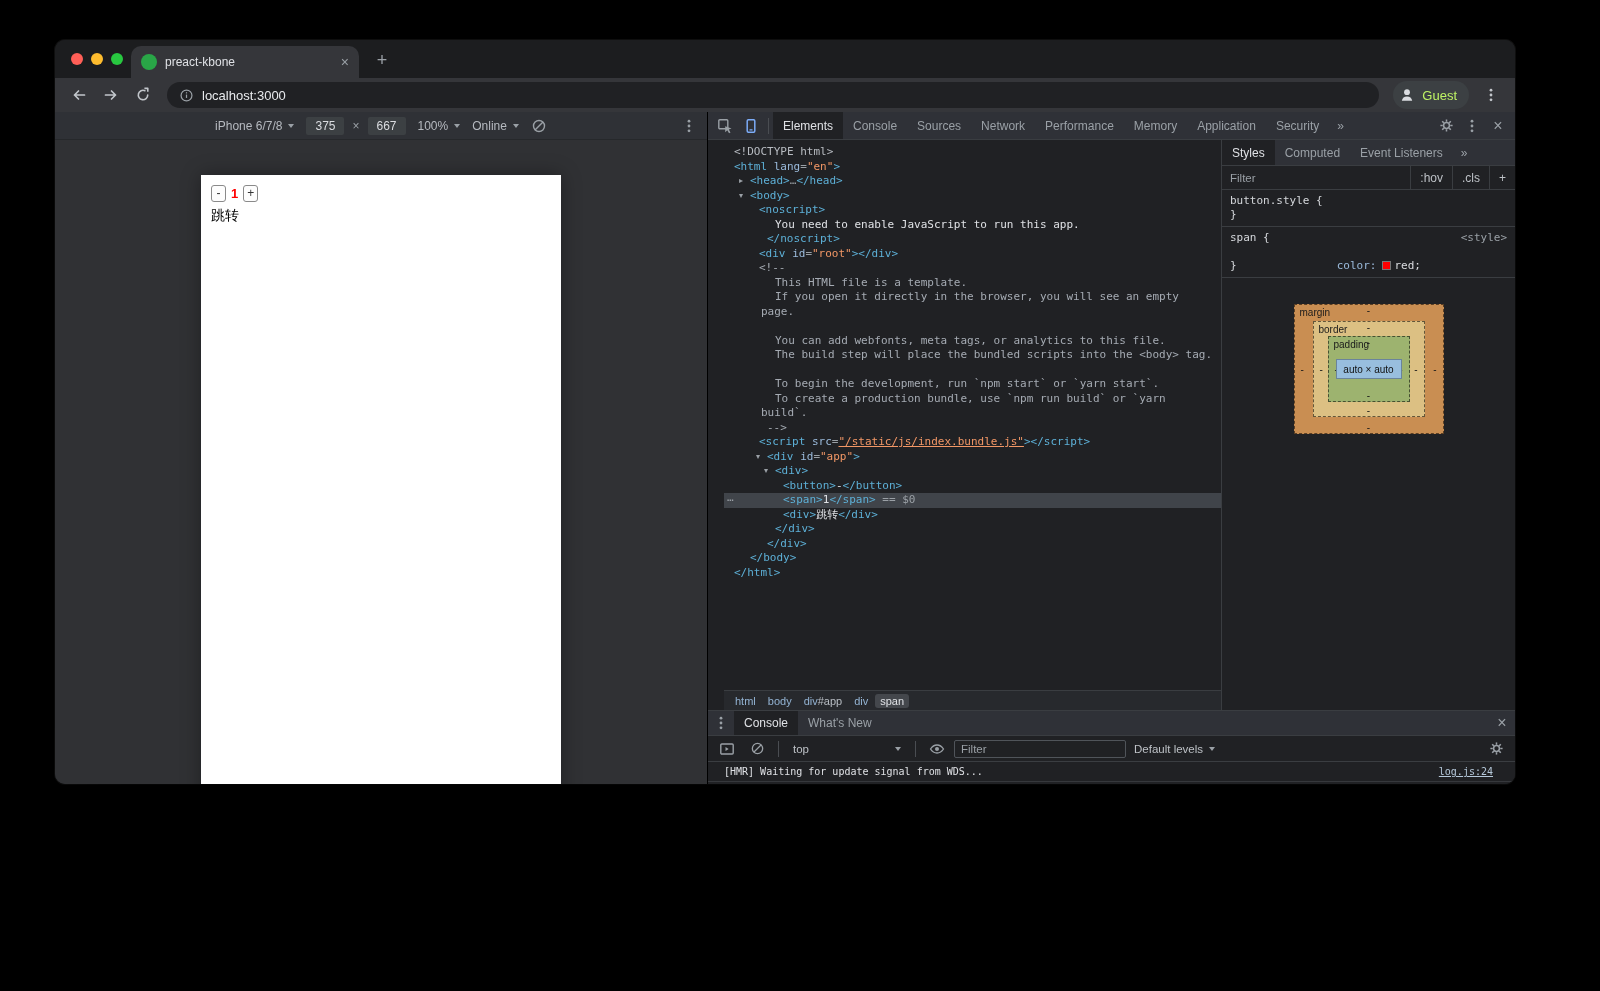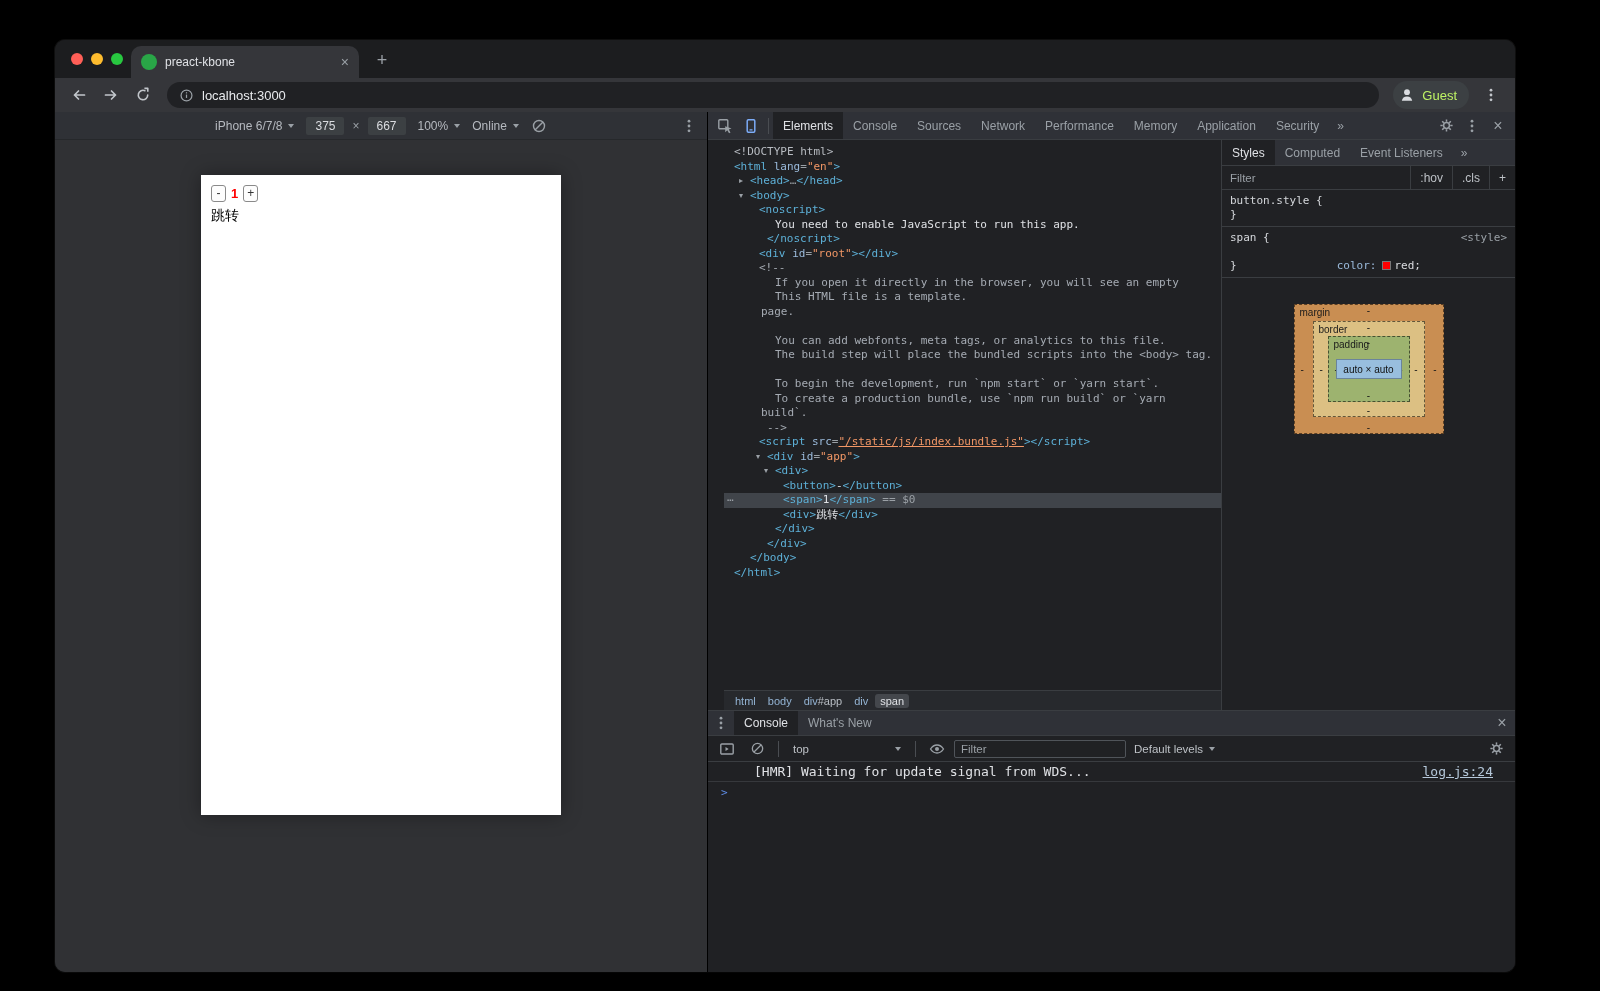--- a/index.html
+++ b/index.html
@@ -1,18 +1,18 @@
 <!DOCTYPE html>
 <html><head>
 <meta charset="utf-8">
 <style>
   html,body{margin:0;padding:0;background:#000;width:1600px;height:991px;overflow:hidden;
             font-family:"Liberation Sans",sans-serif;-webkit-font-smoothing:antialiased;}
   *{box-sizing:border-box;}
-  .window{position:absolute;left:55px;top:40px;width:1460px;height:932px;background:#202124;
+  .window{position:absolute;left:55px;top:40px;width:1460px;height:744px;background:#202124;
           border-radius:10px;overflow:hidden;display:flex;flex-direction:column;
           box-shadow:0 25px 70px rgba(0,0,0,.9),0 0 0 1px rgba(255,255,255,.07);justify-content:center;}
   
   .tabstrip{height:38px;background:#1c1d1f;display:flex;align-items:flex-end;flex:none;position:relative;}
   .lights{position:absolute;left:16px;top:13px;display:flex;gap:8px;}
   .light{width:12px;height:12px;border-radius:50%;display:inline-block;}
   .light.red{background:#ff5f57}.light.yellow{background:#febc2e}.light.green{background:#28c840}
   .tab{margin-left:76px;width:228px;height:32px;background:#35363a;border-radius:10px 10px 0 0;
        display:flex;align-items:center;padding:0 10px;gap:8px;}
   .favicon{width:16px;height:16px;border-radius:50%;background:#29a647;flex:none;display:flex;
@@ -116,21 +116,21 @@
   .c-tabs-row{height:25px;flex:none;background:#2f3137;display:flex;align-items:stretch;border-bottom:1px solid #3a3d41;}
   .c-tabs-row .dticon{height:100%;}
   .c-toolbar{height:26px;flex:none;border-bottom:1px solid #3a3d41;display:flex;align-items:center;padding:0 6px;gap:4px;}
   .c-select{display:flex;align-items:center;width:120px;height:18px;padding:0 6px;color:#bdc1c6;font-size:11.5px;}
   .c-select .caret{margin-left:auto;}
   .c-input{width:172px;height:18px;background:transparent;border:1px solid #50545a;border-radius:2px;
            color:#dfe1e5;font-size:11.5px;padding:0 6px;font-family:"Liberation Sans",sans-serif;outline:none;}
   .c-input::placeholder{color:#9aa0a6;}
   .c-levels{display:flex;align-items:center;color:#bdc1c6;font-size:11.5px;padding:0 4px;}
   .c-log{height:20px;flex:none;display:flex;align-items:center;border-bottom:1px solid #36383c;
-         font-family:"DejaVu Sans Mono",monospace;font-size:13px;color:#dfe1e5;padding:0 22px 0 46px;}
+         font-family:"DejaVu Sans Mono",monospace;font-size:10px;color:#dfe1e5;padding:0 22px 0 16px;}
   .log-link{margin-left:auto;color:#b5c8da;text-decoration:underline;}
   .c-prompt{height:20px;flex:none;display:flex;align-items:center;padding-left:13px;
             font-family:"DejaVu Sans Mono",monospace;font-size:11px;color:#5f8ee8;}
   .icon{display:block;}
 </style>
 </head>
 <body>
 
 <div class="window">
 
@@ -296,22 +296,22 @@
           <div class="dom-tree">
               <div class="tl" style="padding-left: 10px;"><span class="sg-doc">&lt;!DOCTYPE html&gt;</span></div>
               <div class="tl" style="padding-left: 10px;"><span class="sg-tag">&lt;html </span><span class="sg-attr">lang</span><span class="sg-pun">=</span><span class="sg-val">"en"</span><span class="sg-tag">&gt;</span></div>
               <div class="tl" style="padding-left: 26px;"><span class="arrow" style="left: 15px;">▸</span><span class="sg-tag">&lt;head&gt;</span><span class="sg-pun">…</span><span class="sg-tag">&lt;/head&gt;</span></div>
               <div class="tl" style="padding-left: 26px;"><span class="arrow" style="left: 15px;">▾</span><span class="sg-tag">&lt;body&gt;</span></div>
               <div class="tl" style="padding-left: 35px;"><span class="sg-tag">&lt;noscript&gt;</span></div>
               <div class="tl" style="padding-left: 51px;"><span class="sg-txt">You need to enable JavaScript to run this app.</span></div>
               <div class="tl" style="padding-left: 43px;"><span class="sg-tag">&lt;/noscript&gt;</span></div>
               <div class="tl" style="padding-left: 35px;"><span class="sg-tag">&lt;div </span><span class="sg-attr">id</span><span class="sg-pun">=</span><span class="sg-val">"root"</span><span class="sg-tag">&gt;&lt;/div&gt;</span></div>
               <div class="tl" style="padding-left: 35px;"><span class="sg-com">&lt;!--</span></div>
+              <div class="tl" style="padding-left: 51px;"><span class="sg-com">This HTML file is a template.</span></div>
               <div class="tl" style="padding-left: 51px;"><span class="sg-com">If you open it directly in the browser, you will see an empty</span></div>
-              <div class="tl" style="padding-left: 51px;"><span class="sg-com">This HTML file is a template.</span></div>
               <div class="tl" style="padding-left: 37px;"><span class="sg-com">page.</span></div>
               <div class="tl" style="padding-left: 10px;"></div>
               <div class="tl" style="padding-left: 51px;"><span class="sg-com">You can add webfonts, meta tags, or analytics to this file.</span></div>
               <div class="tl" style="padding-left: 51px;"><span class="sg-com">The build step will place the bundled scripts into the &lt;body&gt; tag.</span></div>
               <div class="tl" style="padding-left: 10px;"></div>
               <div class="tl" style="padding-left: 51px;"><span class="sg-com">To begin the development, run `npm start` or `yarn start`.</span></div>
               <div class="tl" style="padding-left: 51px;"><span class="sg-com">To create a production bundle, use `npm run build` or `yarn</span></div>
               <div class="tl" style="padding-left: 37px;"><span class="sg-com">build`.</span></div>
               <div class="tl" style="padding-left: 43px;"><span class="sg-com">--&gt;</span></div>
               <div class="tl" style="padding-left: 35px;"><span class="sg-tag">&lt;script </span><span class="sg-attr">src</span><span class="sg-pun">=</span><span class="sg-lnk">"/static/js/index.bundle.js"</span><span class="sg-tag">&gt;&lt;/script&gt;</span></div>

